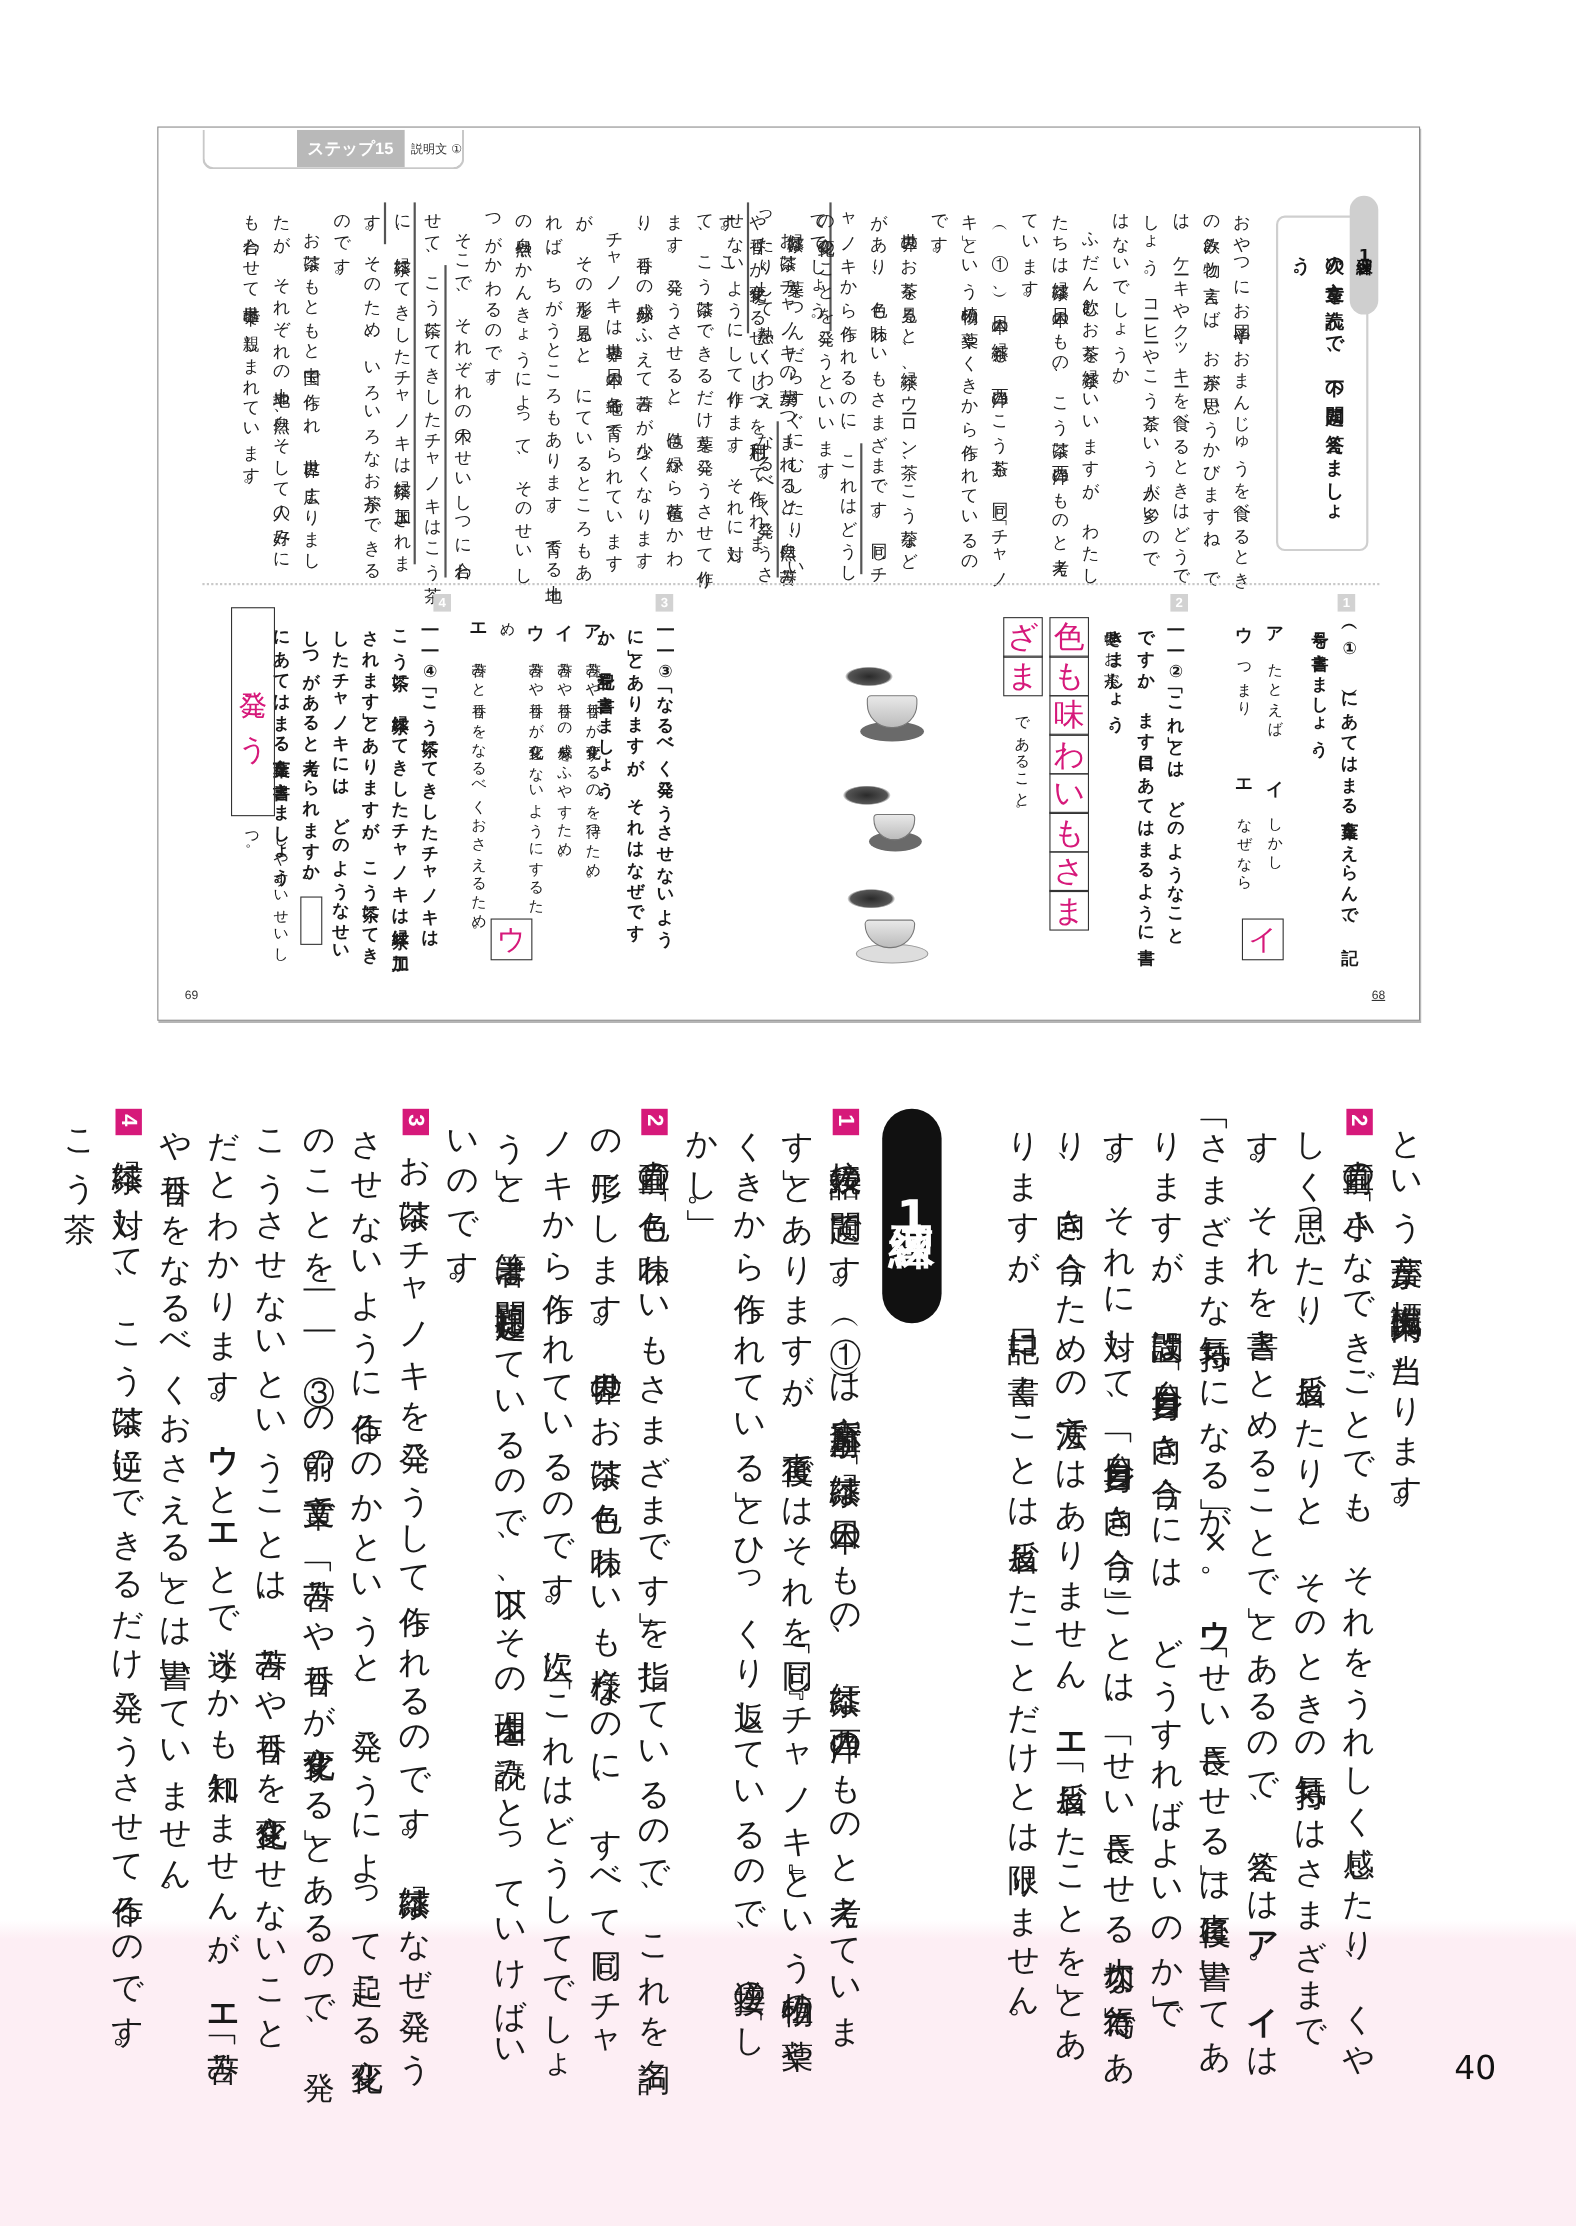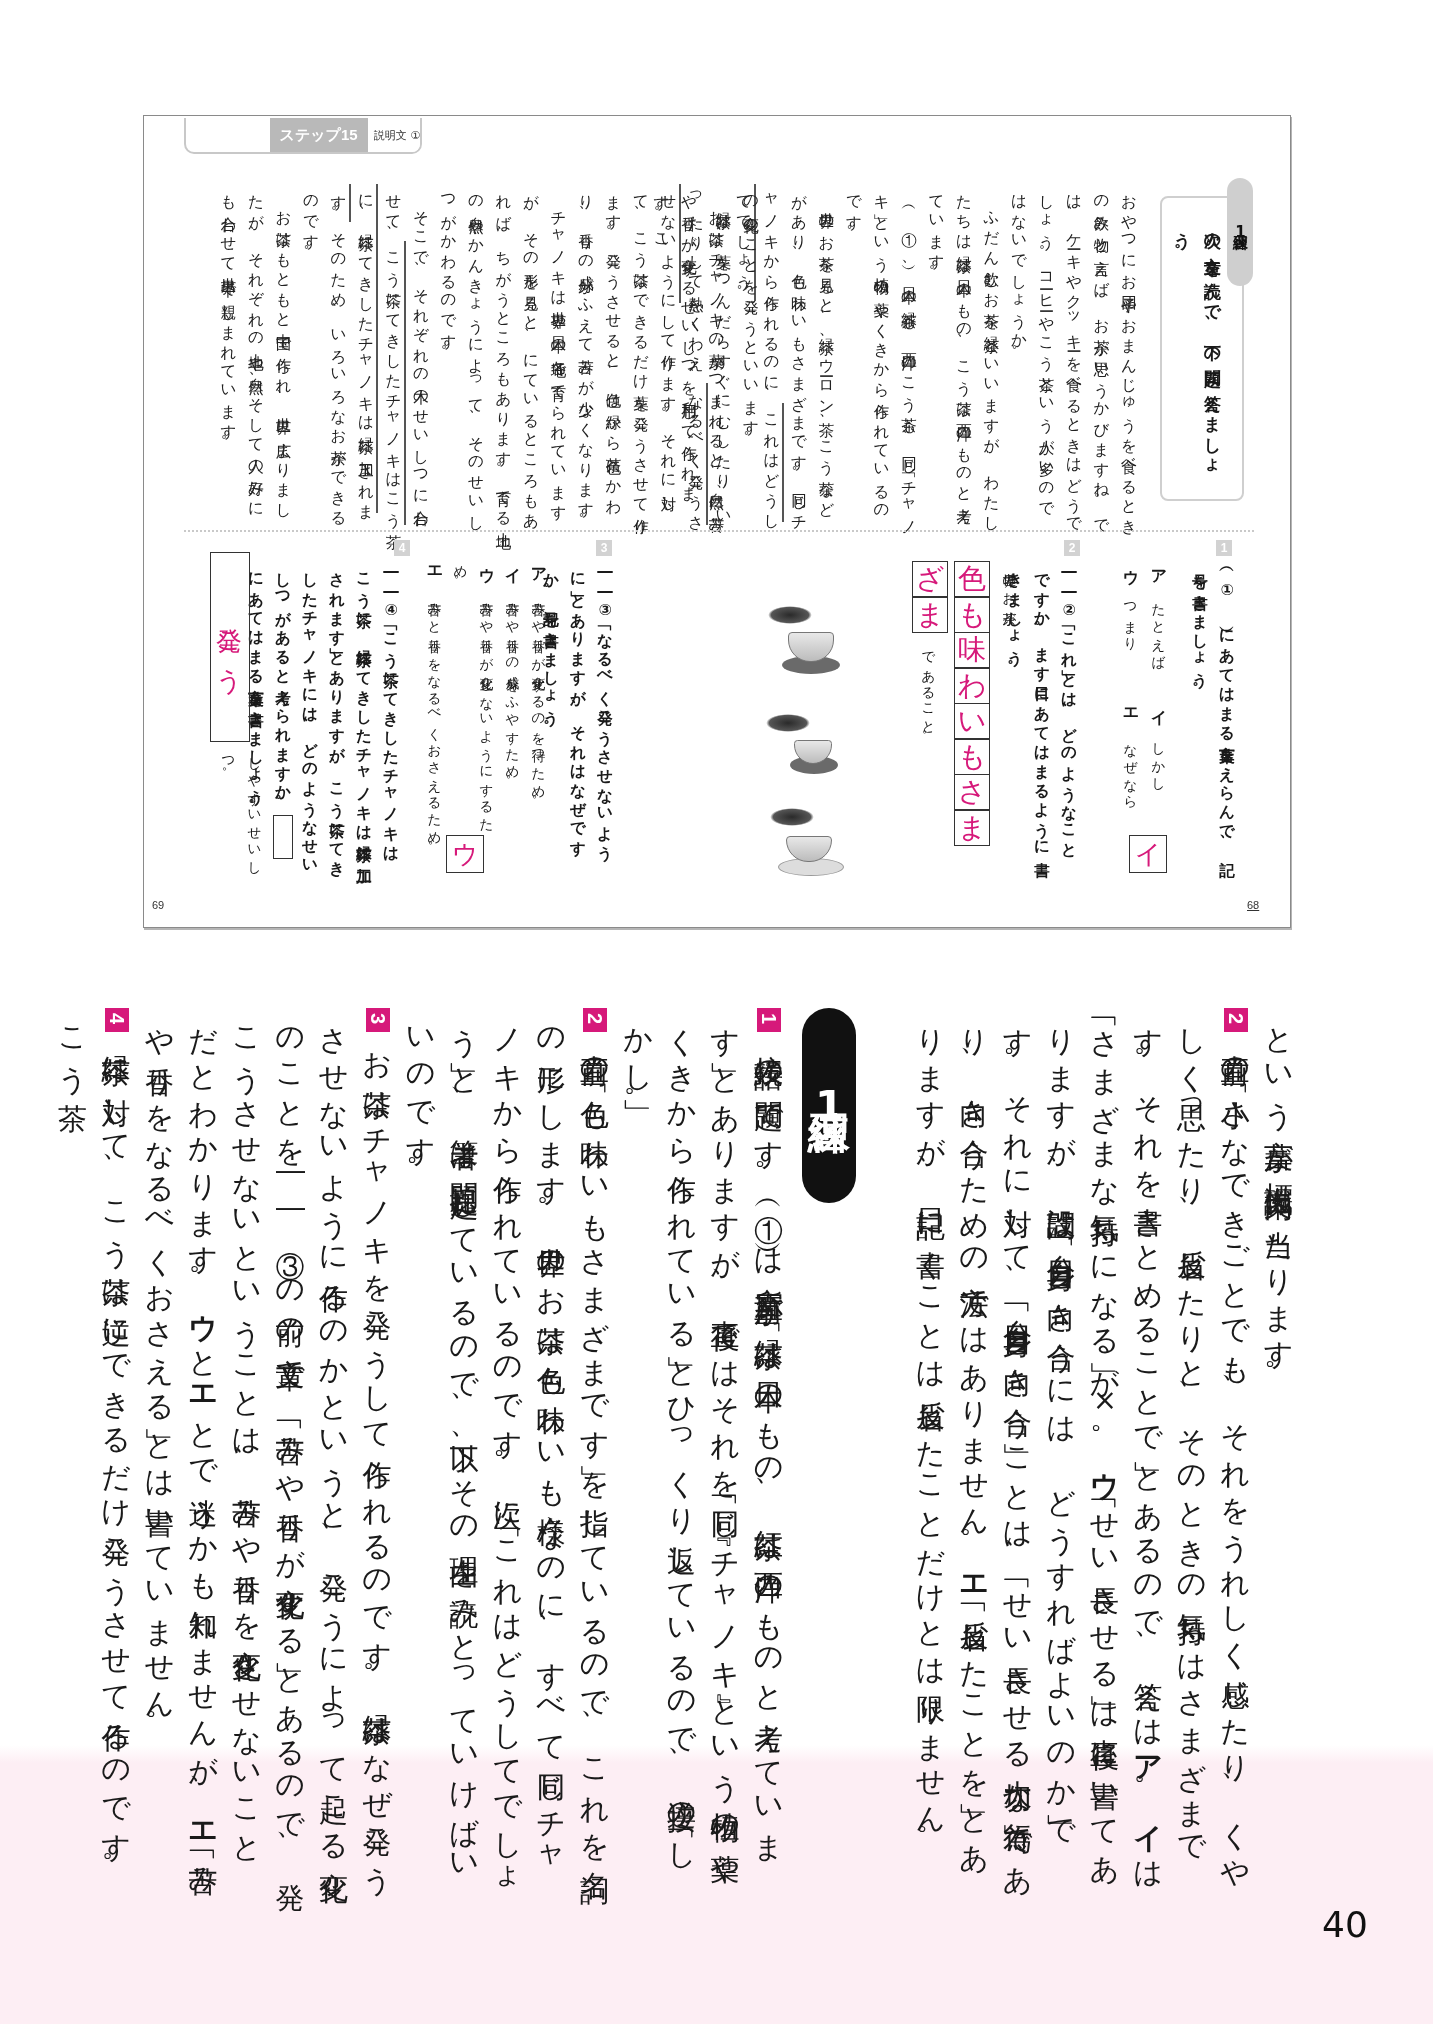--- a/index.html
+++ b/index.html
@@ -50,21 +50,21 @@
   .cup { position: absolute; width: 46px; height: 30px; background: linear-gradient(#e8e8e8, #bcbcbc); border-radius: 4px 4px 22px 22px; border: 1px solid #777; }
 
   
   .expl { font-family: "DejaVu Serif", serif; font-size: 29px; line-height: 43.5px; letter-spacing: 3.2px; color: #1a1a1a; }
   .expl b { font-family: "DejaVu Sans", sans-serif; font-weight: bold; }
   .pnum { display: inline-block; background: #d6197a; color: #fff; font-family: "Liberation Sans", sans-serif; font-weight: bold;
     font-size: 20px; width: 24px; height: 24px; text-align: center; line-height: 24px; text-orientation: mixed; }
   .pill { position: absolute; left: 802px; top: 1008px; width: 54px; height: 195px; background: #111; color: #fff;
     border-radius: 27px; writing-mode: vertical-rl; text-orientation: upright; font-weight: bold; font-size: 42px;
     display: flex; align-items: center; justify-content: center; letter-spacing: 2px; font-family: "DejaVu Sans", sans-serif; }
-  .pageno { position: absolute; left: 1322px; top: 1904px; font-size: 36px; font-family: "DejaVu Sans", sans-serif; color: #111; }
+  .pageno { position: absolute; left: 1322px; top: 1863px; font-size: 30px; font-family: "DejaVu Sans", sans-serif; color: #111; }
 </style>
 </head>
 <body>
 
 <div class="pink-band"></div>
 
 <div class="spread">
 
   <div class="step-tab">
     <span class="label">ステップ15</span>
@@ -157,21 +157,21 @@
 
   <span class="qnum" style="left: 250px; top: 424px;">4</span>
   <div class="vtext q" style="left: 118px; top: 446px; height: 310px; width: 142px;">
     <span>――④「こう茶にてきしたチャノキはこう茶に、緑茶にてきしたチャノキは緑茶に加工されます」とありますが、こう茶にてきしたチャノキには、どのようなせいしつがあると考えられますか。</span><span style="display:inline-block; width: 20px; height: 44px; border: 1.5px solid #333; margin: 4px 0;"></span><span>にあてはまる言葉を書きましょう。</span>
   </div>
   <div class="ans-box" style="left: 66px; top: 436px; width: 40px; height: 190px; writing-mode: vertical-rl; text-orientation: upright; font-size: 26px; letter-spacing: 6px;">
     <span>発こう</span>
   </div>
   <div class="vtext opt" style="left: 72px; top: 632px; height: 150px;">しやすいせいしつ。</div>
 
-  <span class="pageno-small" style="left: 8px; top: 783px;">69</span>
+  <span class="pageno-small" style="left: 24px; top: 783px;">69</span>
   <span class="pageno-small" style="left: 1103px; top: 783px; text-decoration: underline;">68</span>
 </div>
 
 <div class="vtext expl" style="left: 1060px; top: 1008px; height: 880px; width: 240px;">
   <div>という言葉が標識案内に当たります。</div>
   <div><span class="pnum">2</span><span>直前の「小さなできごとでも、それをうれしく感じたり、くやしく思ったり、反省したりと、そのときの気持ちはさまざまです。それを書きとめることで」とあるので、答えは</span><b>ア</b><span>。</span><b>イ</b><span>は「さまざまな気持ちになる」が×。</span><b>ウ</b><span>「せい長させる」は直後に書いてありますが、設問は「自分自身と向き合うには どうすればよいのか」です。それに対して、「自分自身と向き合う」ことは、「せい長させる大切な行為」であり、向き合うための方法ではありません。</span><b>エ</b><span>「反省したことを」とありますが、日記に書くことは反省したことだけとは限りません。</span></div>
 </div>
 
 <div class="pill">練習1</div>
 

